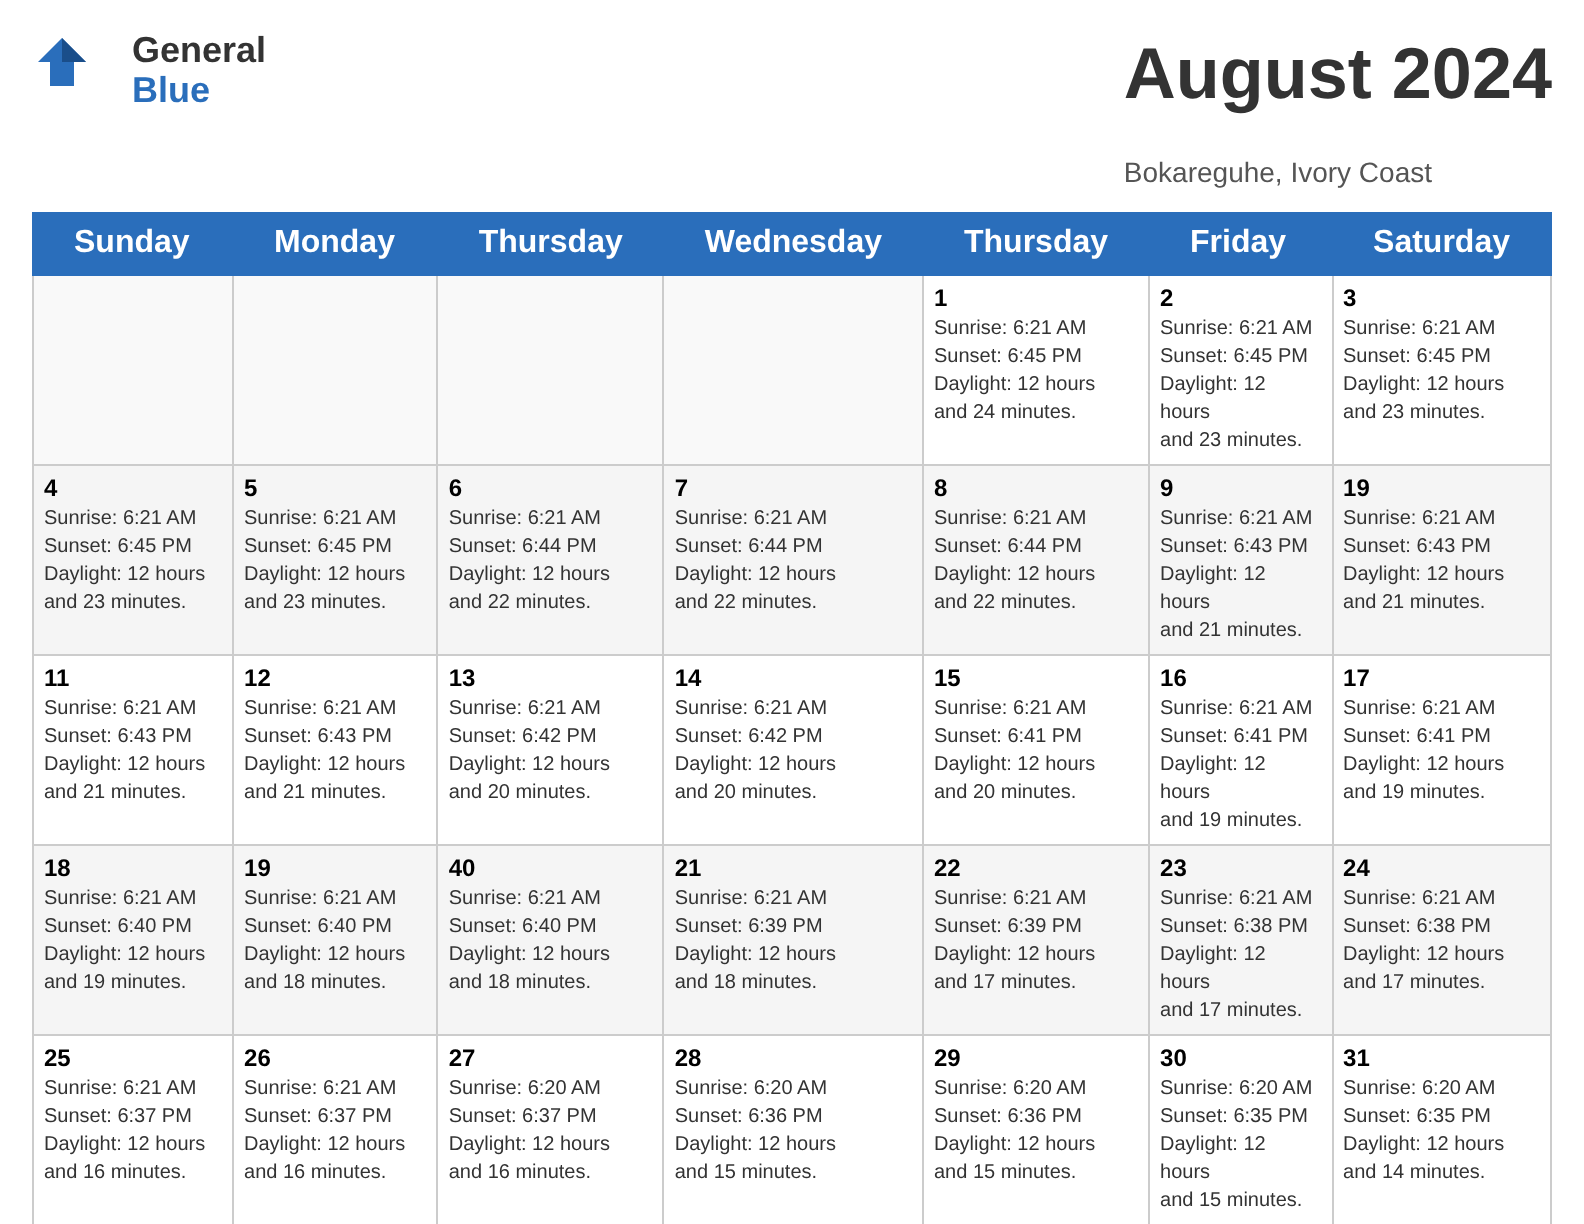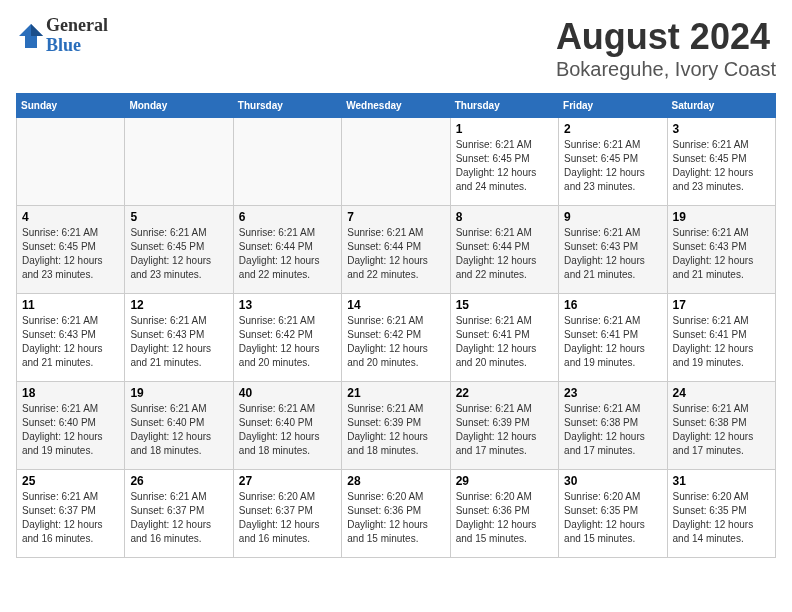--- a/index.html
+++ b/index.html
@@ -11,23 +11,21 @@
       padding: 16px;
     }
     .header {
       display: flex;
       justify-content: space-between;
       align-items: flex-start;
       margin-bottom: 12px;
     }
     .logo {
       display: flex;
-      align-items: center;
-      gap: 0;
-      font-family: Liberation Serif, serif;
+      gap: 20px;
     }
     .logo-text {
       display: flex;
       flex-direction: column;
       line-height: 1.1;
     }
     .logo-general {
       font-size: 18px;
       font-weight: bold;
       color: #333;
@@ -43,34 +41,35 @@
     }
     .title-block {
       text-align: left;
     }
     .month-title {
       font-size: 36px;
       font-weight: bold;
       color: #333;
     }
     .location-title {
-      font-size: 20px;
+      font-size: 14px;
       color: #555;
+      margin-top: 20px;
     }
     .calendar {
       width: 100%;
       border-collapse: collapse;
       font-size: 10.5px;
     }
     .calendar th {
       background-color: #2a6ebb;
       color: #fff;
-      padding: 6px 4px;
+      padding: 6px 20px;
       text-align: left;
-      font-size: 10px;
+      font-size: 16px;
       border: 1px solid #2a6ebb;
     }
     .calendar td {
       vertical-align: top;
       padding: 4px 5px;
       border: 1px solid #ccc;
       width: calc(100% / 7);
       height: 88px;
       background: #fff;
     }

